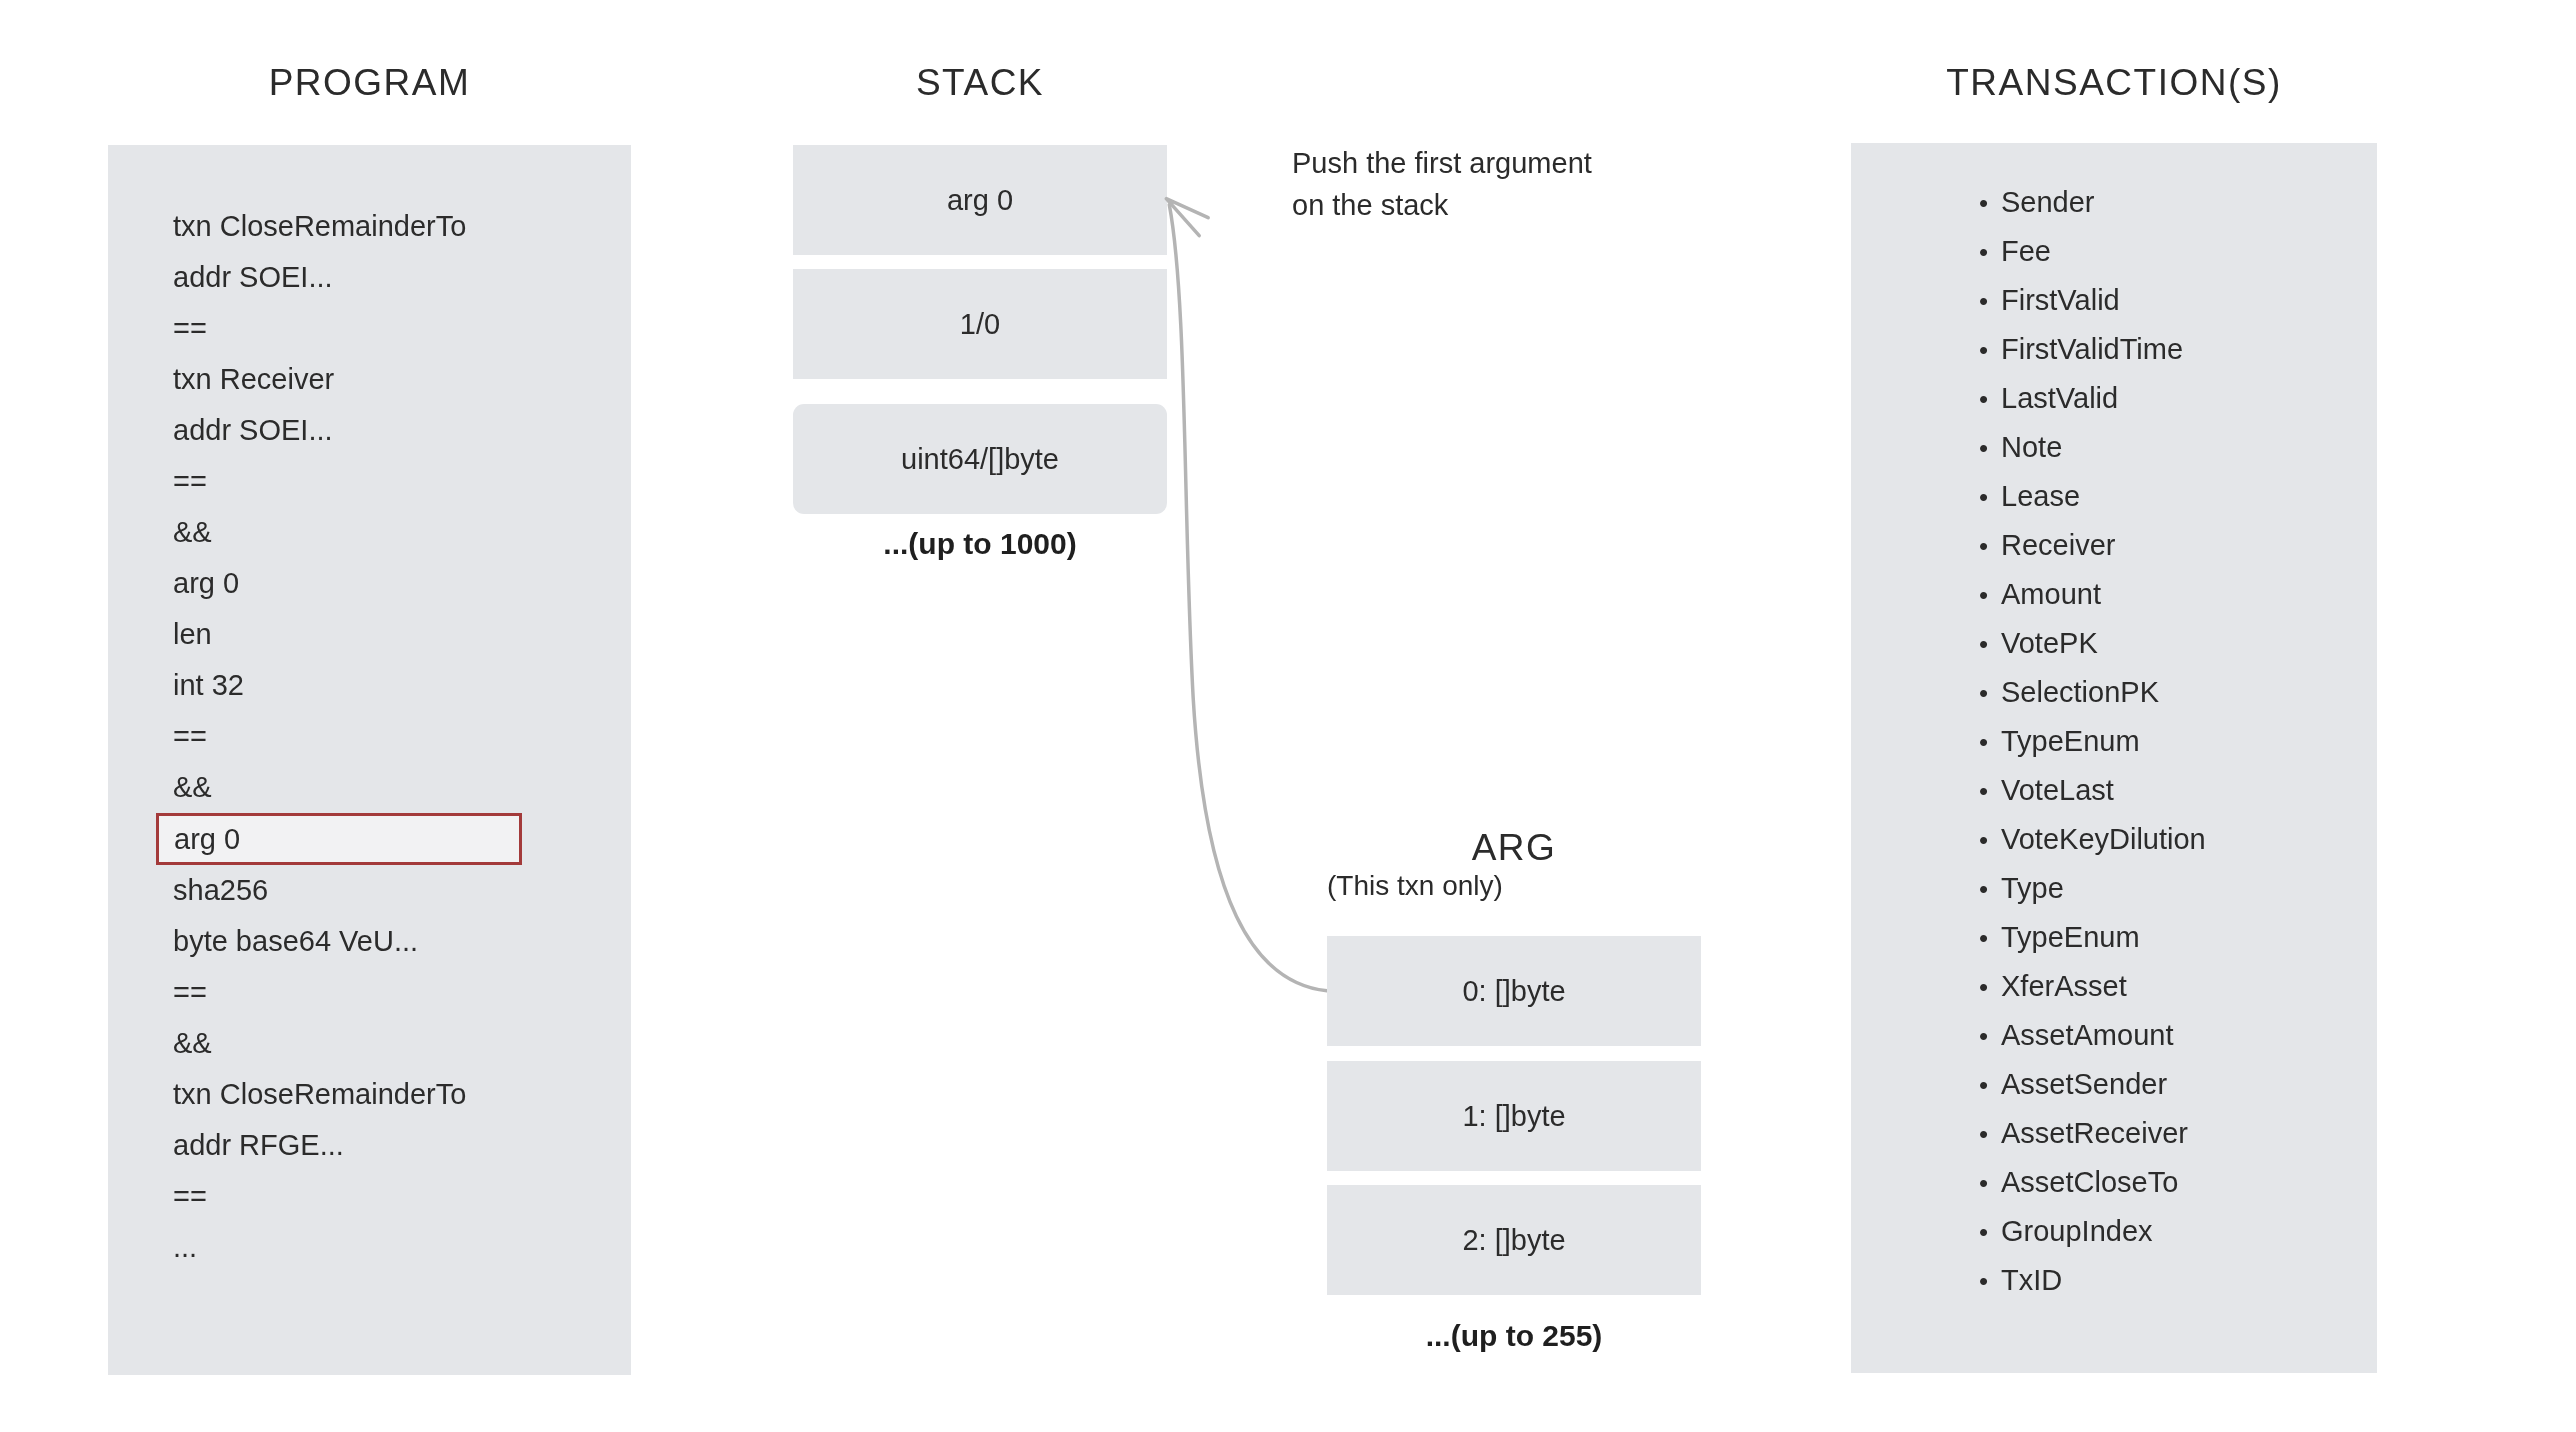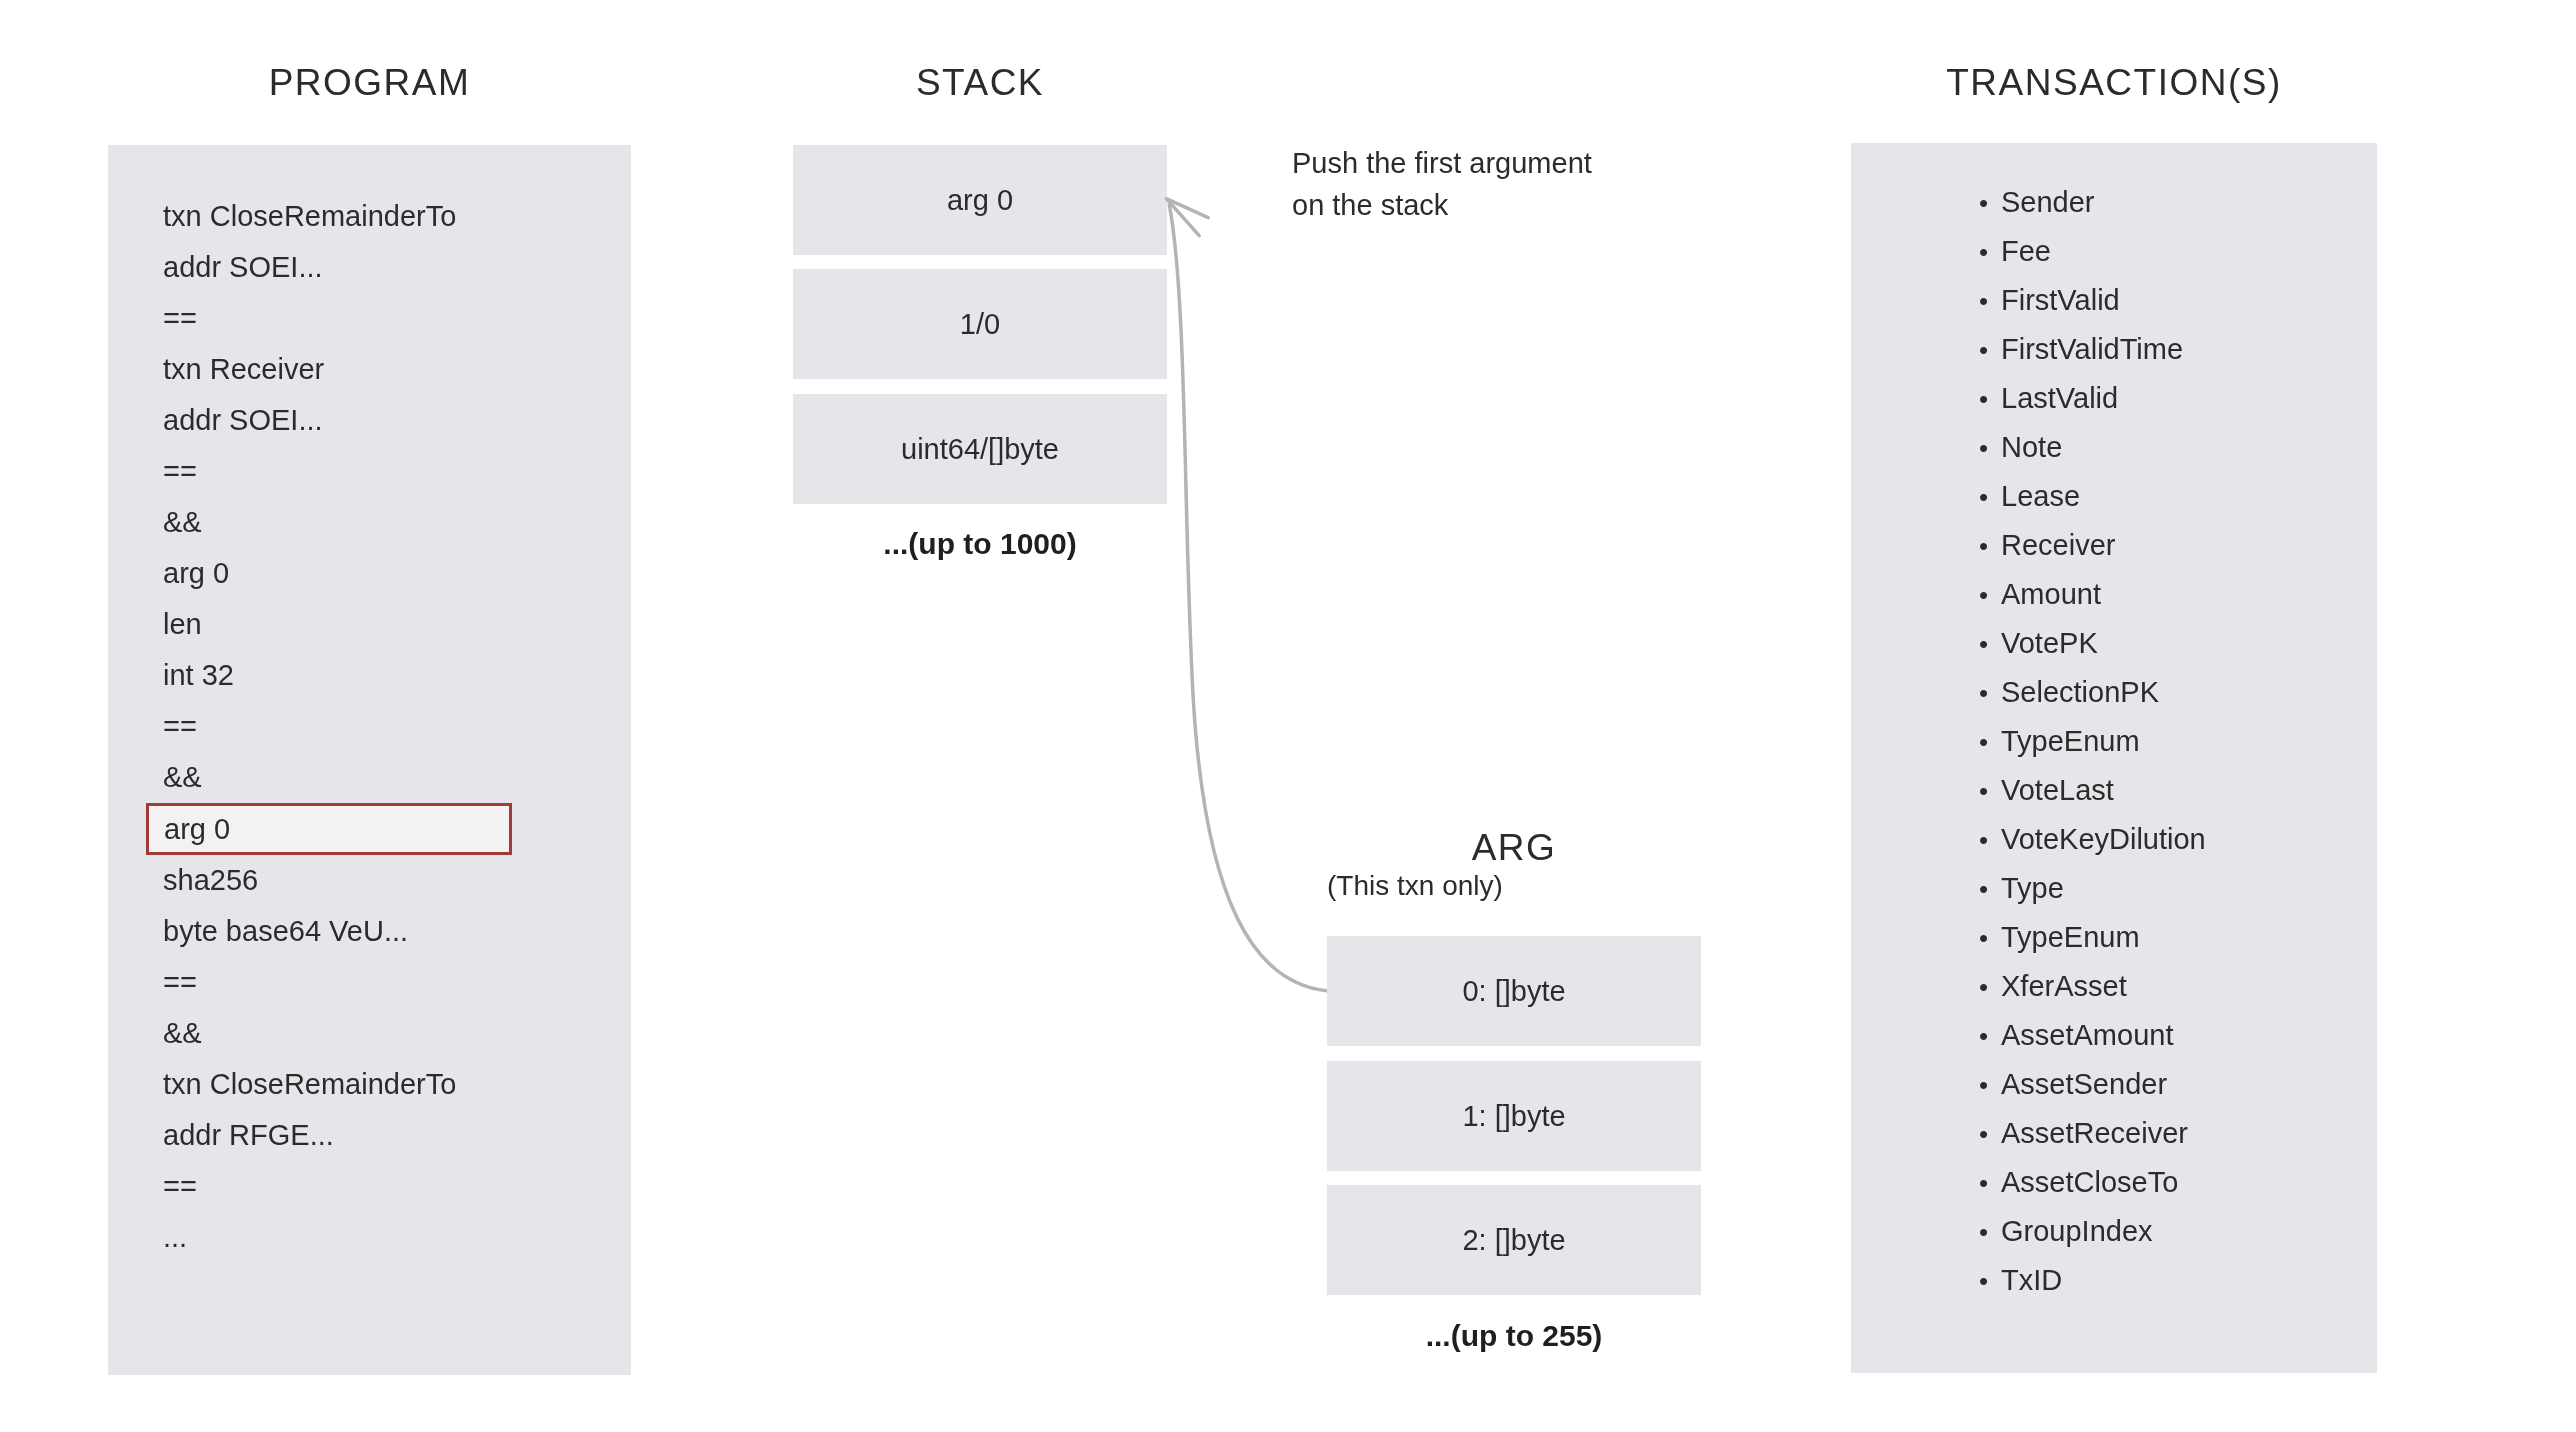--- a/index.html
+++ b/index.html
@@ -56,21 +56,21 @@
   }
 
   
   #program-panel { left: 108px; top: 145px; width: 523px; height: 1230px; }
 
   .program-list {
     position: absolute;
     left: 152px;
     top: 185px;
     width: 439px;
-    margin: 6px;
+    margin: 16px;
     padding: 0;
     list-style: none;
   }
   .program-line {
     height: 51px;
     line-height: 51px;
     font-size: 29px;
     color: #2b2b2b;
     padding-left: 5px;
     box-sizing: border-box;
@@ -81,21 +81,21 @@
     background: #f2f2f3;
     margin-left: -12px;
     padding-left: 15px;
     width: 366px;
     height: 52px;
     line-height: 46px;
   }
   .stack-cell { left: 793px; width: 374px; height: 110px; }
   #stack-cell-0 { top: 145px; }
   #stack-cell-1 { top: 269px; }
-  #stack-cell-2 { top: 394px; }
+  #stack-cell-2 { top: 404px; border-radius: 11px; }
   #stack-more { left: 793px; top: 527px; width: 374px; }
 
   
   .arg-cell { left: 1327px; width: 374px; height: 110px; }
   #arg-cell-0 { top: 936px; }
   #arg-cell-1 { top: 1061px; }
   #arg-cell-2 { top: 1185px; }
   #arg-more { left: 1327px; top: 1319px; width: 374px; }
 
   

